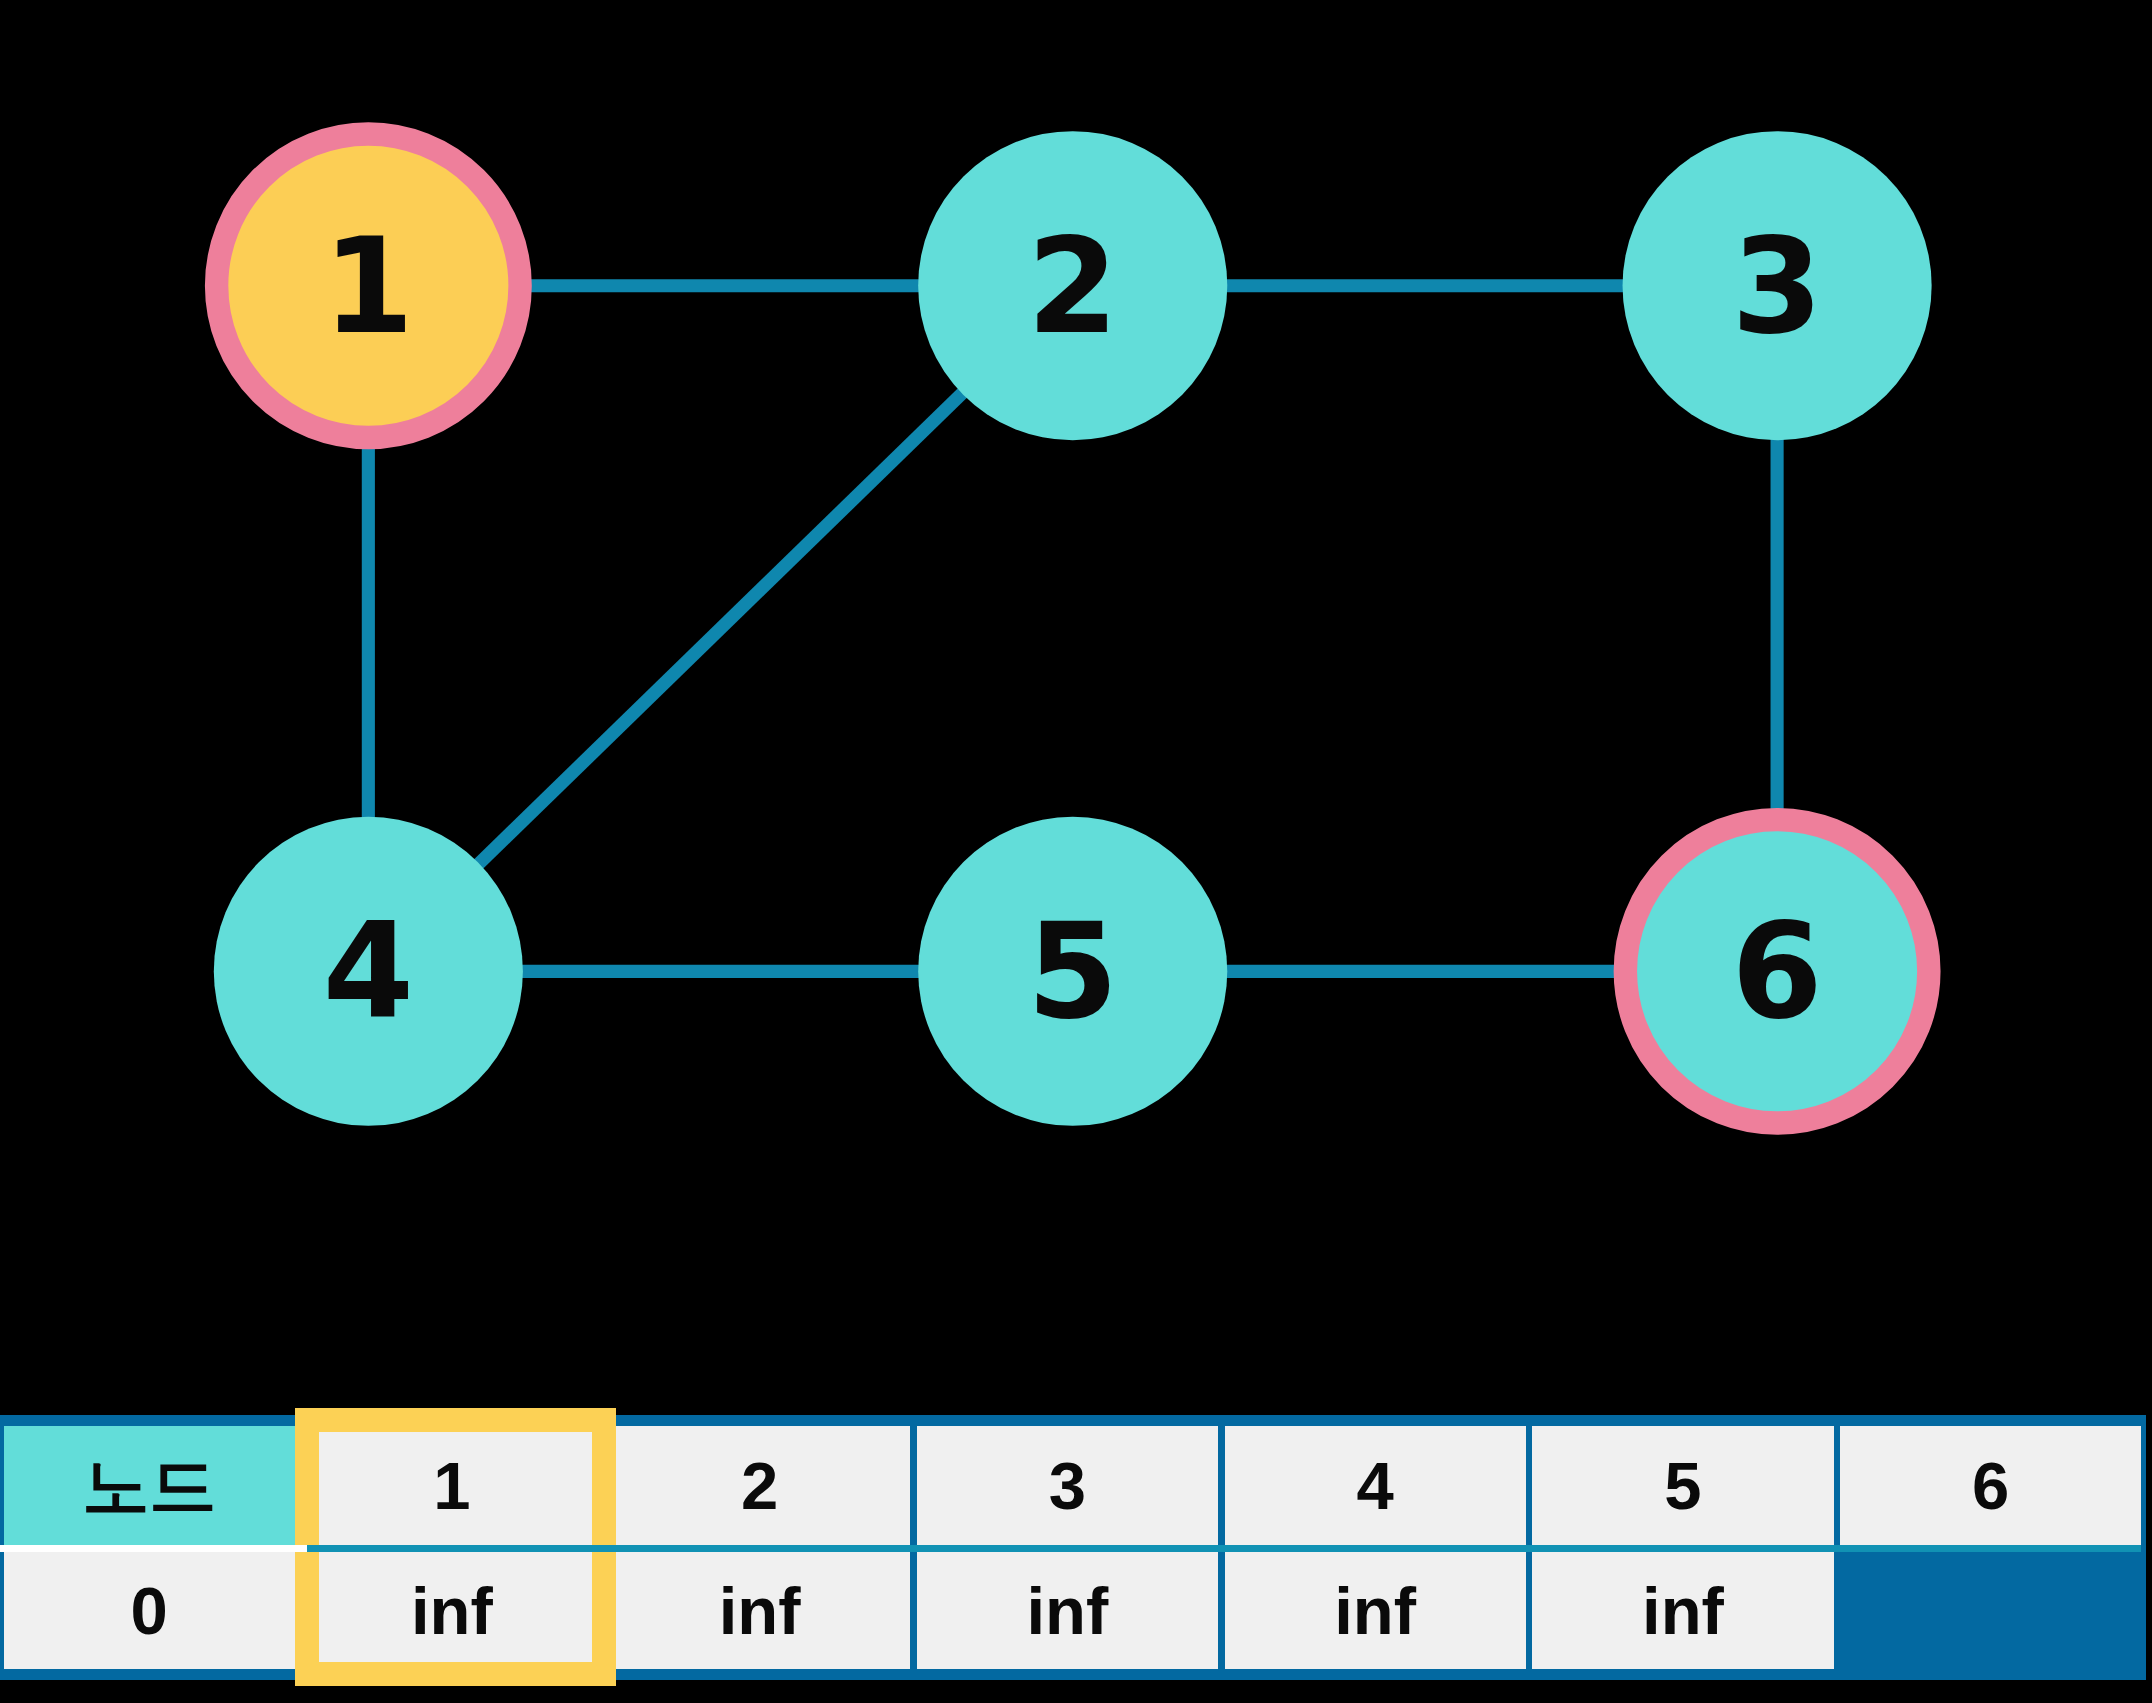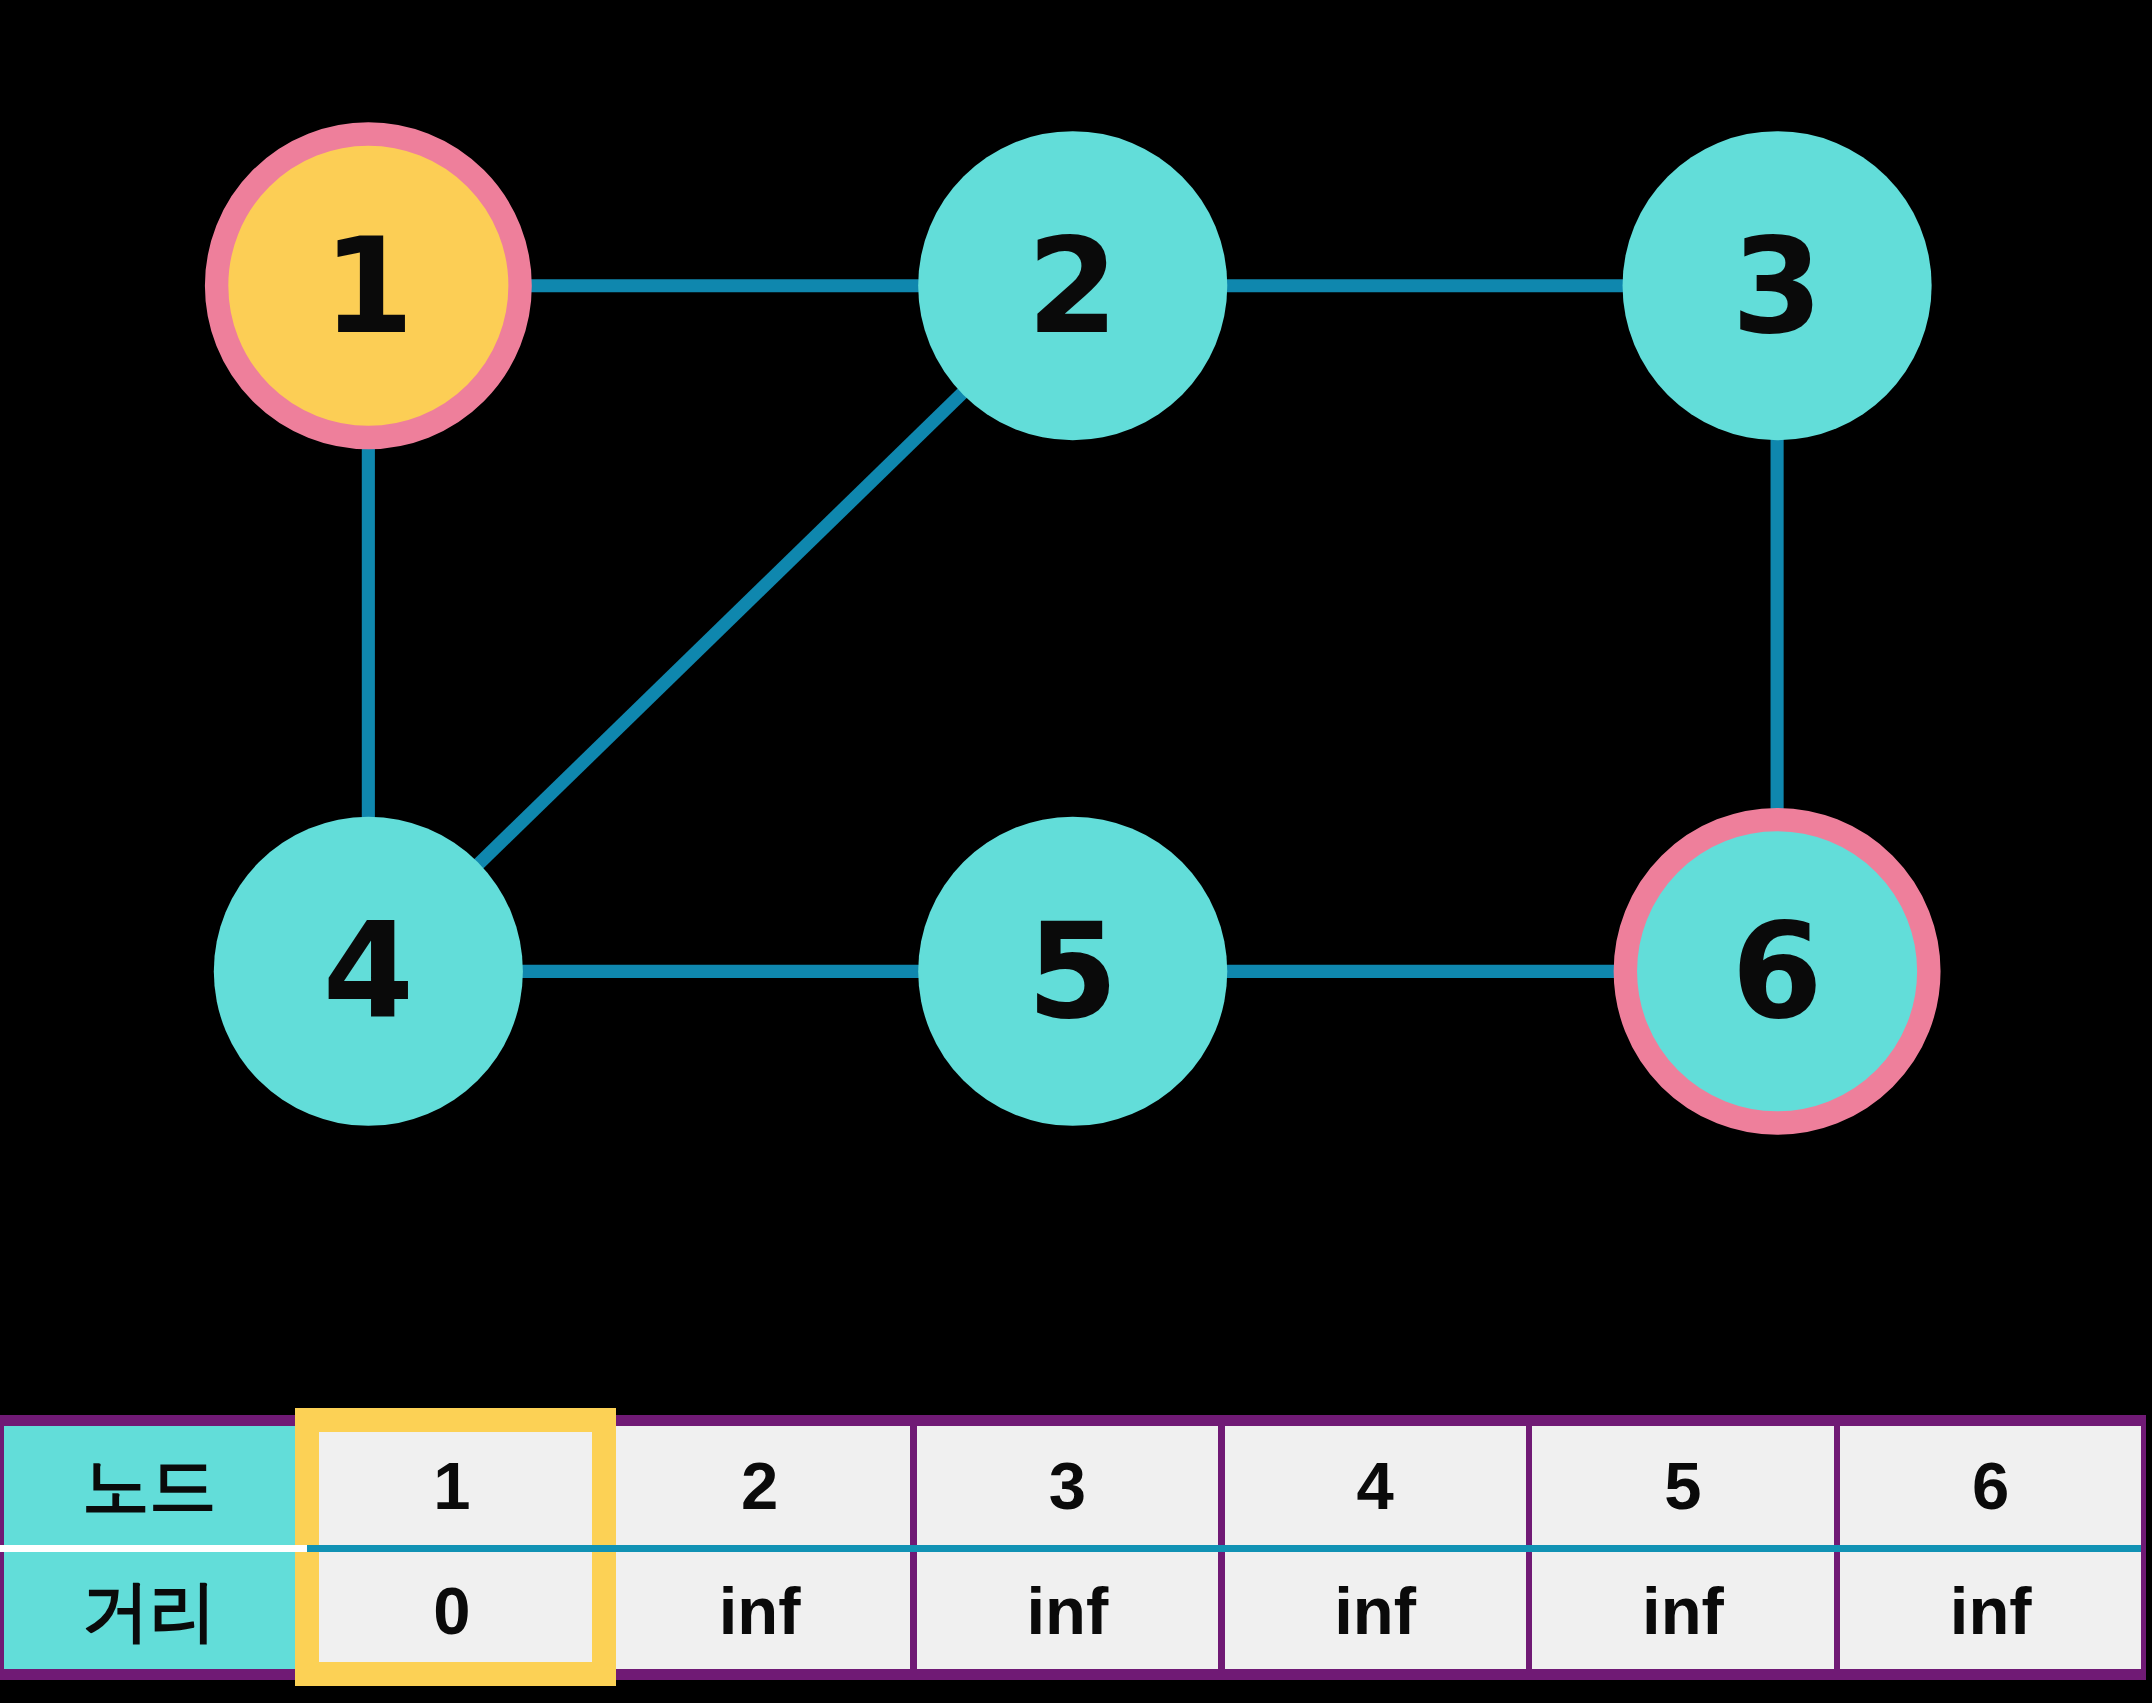--- a/index.html
+++ b/index.html
@@ -43,21 +43,21 @@
     fill: #0A0A0A;
     text-anchor: middle;
   }
   
   .table-wrap {
     position: absolute;
     left: 0;
     top: 1415px;
     width: 2146px;
     height: 265px;
-    background: #701a75;
+    background: #0369a1;
     box-sizing: border-box;
     padding: 11.2px 4.7px 11.2px 3.7px;
     z-index: 1;
   }
   .table-grid {
     display: grid;
     width: 100%;
     height: 100%;
     grid-template-columns: 291px repeat(6, 1fr);
     grid-template-rows: 119px 117px;
@@ -148,21 +148,20 @@
 
   <div class="table-wrap">
     <div class="table-grid">
       <div class="cell head">노드</div>
       <div class="cell">1</div>
       <div class="cell">2</div>
       <div class="cell">3</div>
       <div class="cell">4</div>
       <div class="cell">5</div>
       <div class="cell">6</div>
-      <div class="cell head">거리</div>
       <div class="cell">0</div>
       <div class="cell">inf</div>
       <div class="cell">inf</div>
       <div class="cell">inf</div>
       <div class="cell">inf</div>
       <div class="cell">inf</div>
     </div>
   </div>
 
   <div class="hl-box"></div>

